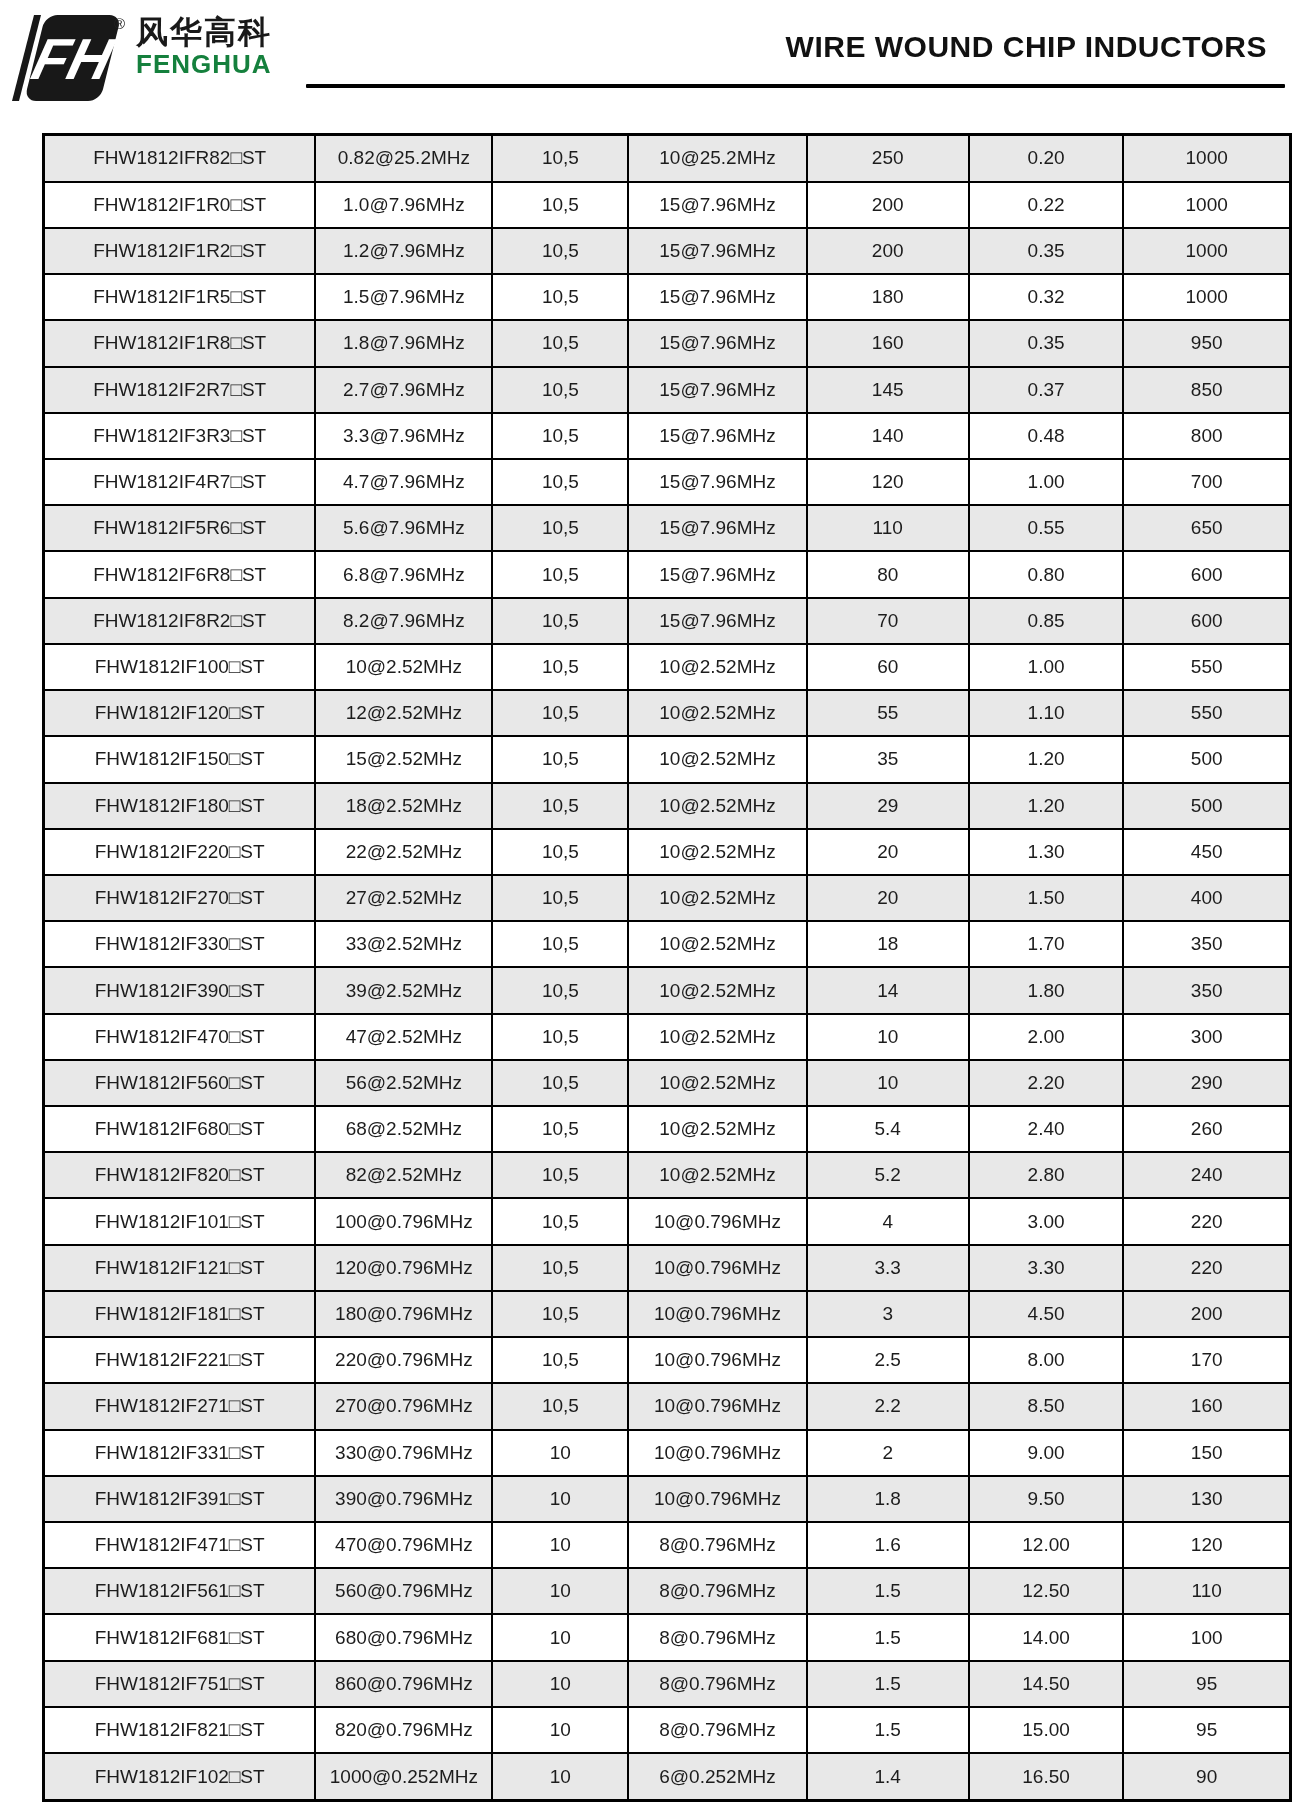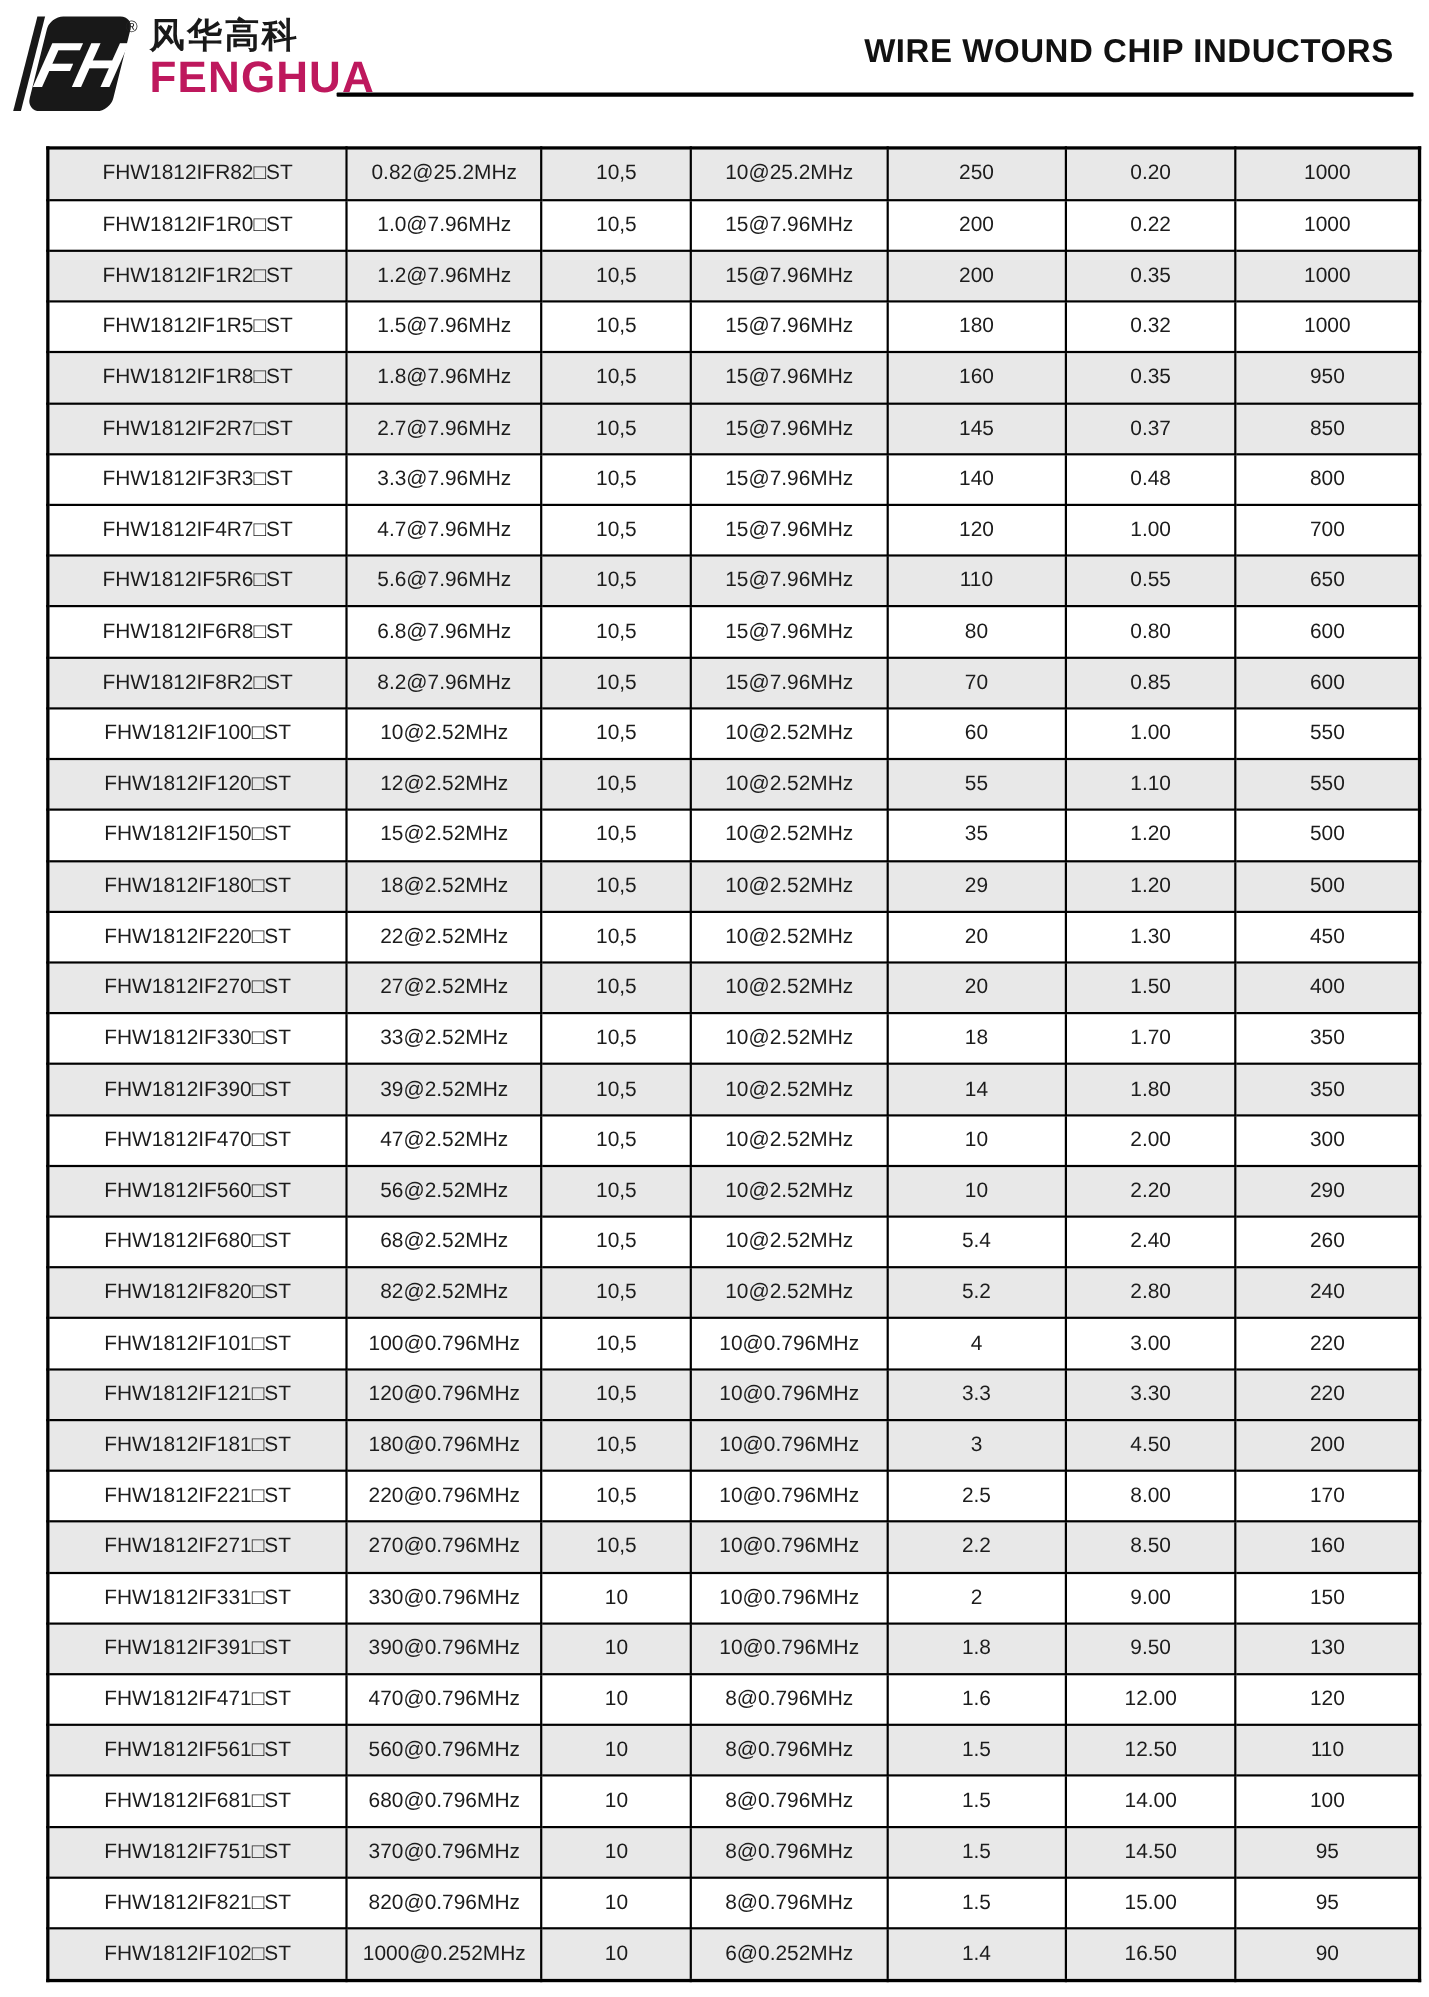--- a/index.html
+++ b/index.html
@@ -14,21 +14,21 @@
 
   
   .header{position:absolute;left:0;top:0;width:1299px;height:110px;}
   .logo-emblem{position:absolute;left:10px;top:13px;width:118px;height:90px;}
   .brand-text{position:absolute;left:136px;top:16px;line-height:1;}
   .brand-cn{
     font-size:32px;font-weight:bold;color:#191919;letter-spacing:2px;
     font-family:"Liberation Sans","DejaVu Sans",sans-serif;
   }
   .brand-en{
-    font-size:40px;font-weight:bold;color:#be185d;letter-spacing:1px;
+    font-size:26px;font-weight:bold;color:#15803d;letter-spacing:1px;
     margin-top:3px;
     font-family:"Liberation Sans","DejaVu Sans",sans-serif;
   }
   .page-title{
     position:absolute;top:30px;right:32px;
     font-size:30px;font-weight:bold;color:#111;
     letter-spacing:0.5px;white-space:nowrap;
   }
   .header-rule{
     position:absolute;left:306px;top:84px;width:979px;height:4px;
@@ -381,21 +381,21 @@
         <td>FHW1812IF681□ST</td>
         <td>680@0.796MHz</td>
         <td>10</td>
         <td>8@0.796MHz</td>
         <td>1.5</td>
         <td>14.00</td>
         <td>100</td>
       </tr>
       <tr class="odd">
         <td>FHW1812IF751□ST</td>
-        <td>370@0.796MHz</td>
+        <td>860@0.796MHz</td>
         <td>10</td>
         <td>8@0.796MHz</td>
         <td>1.5</td>
         <td>14.50</td>
         <td>95</td>
       </tr>
       <tr class="even">
         <td>FHW1812IF821□ST</td>
         <td>820@0.796MHz</td>
         <td>10</td>

